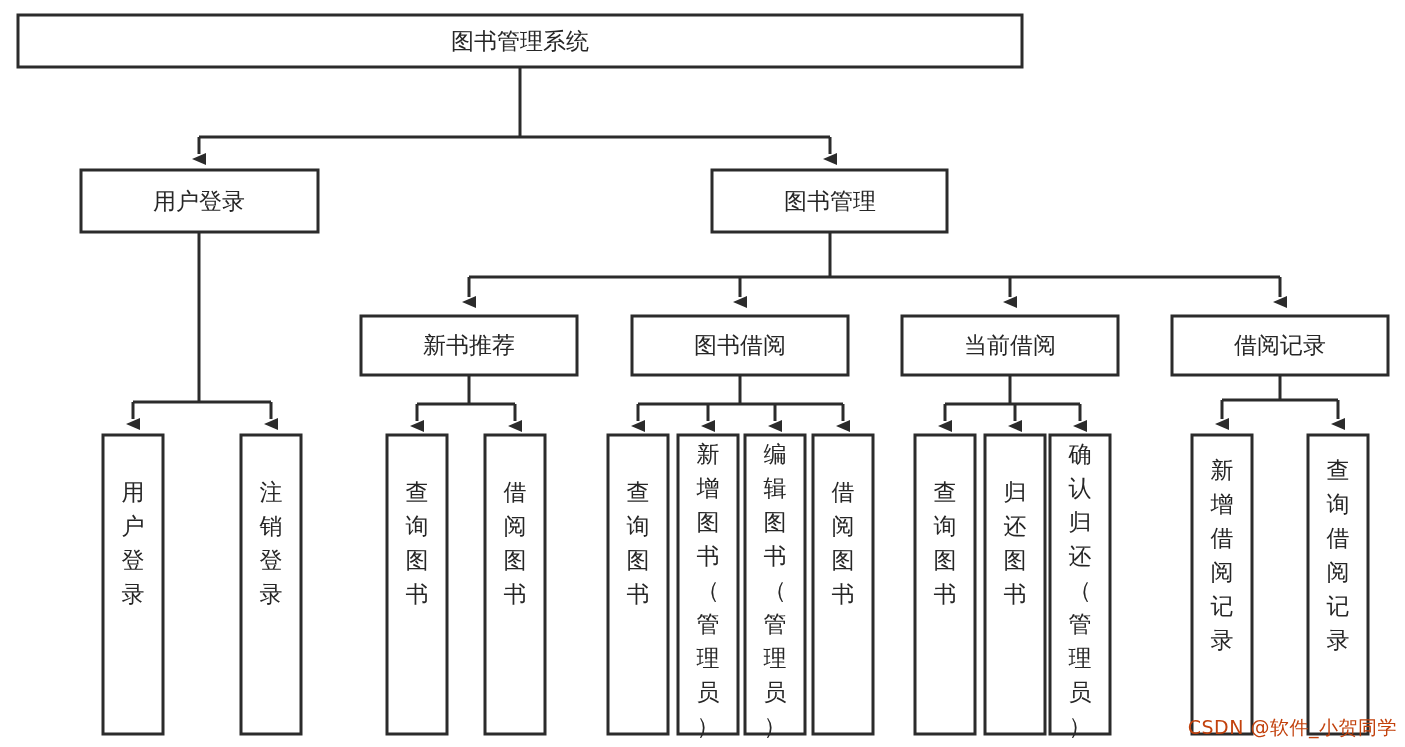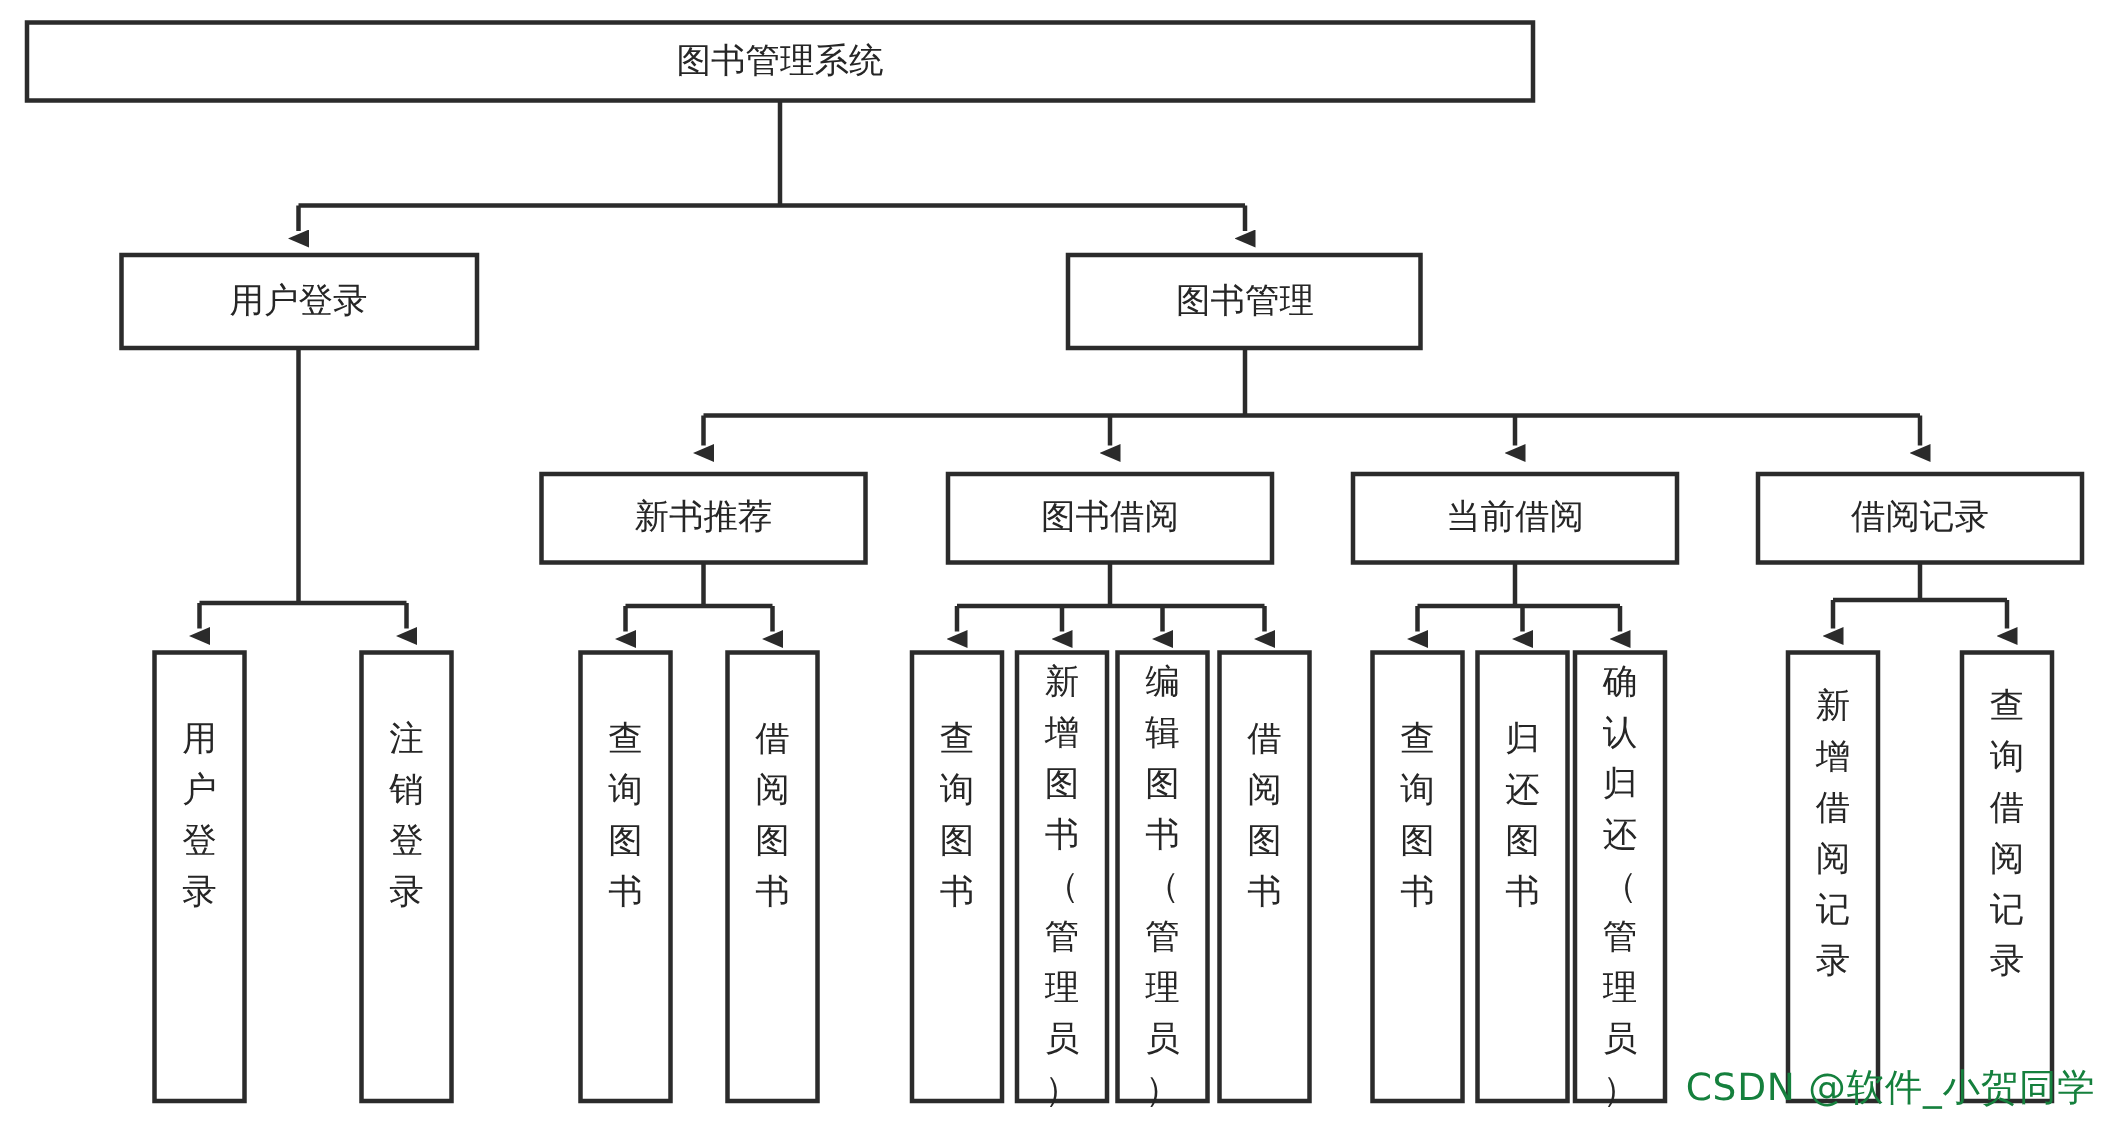--- a/index.html
+++ b/index.html
@@ -49,22 +49,22 @@
   }
   .arrow-head {
     fill: #2b2b2b;
     stroke: none;
   }
   .watermark {
     position: absolute;
     right: 8px;
     bottom: 6px;
     font-family: "DejaVu Sans", "Liberation Sans", sans-serif;
-    font-size: 25px;
-    color: #15803d;
+    font-size: 19px;
+    color: #c2410c;
     letter-spacing: 0.5px;
     white-space: nowrap;
     user-select: none;
   }
 </style>
 </head>
 <body>
 
 <div id="diagram-root">
 

